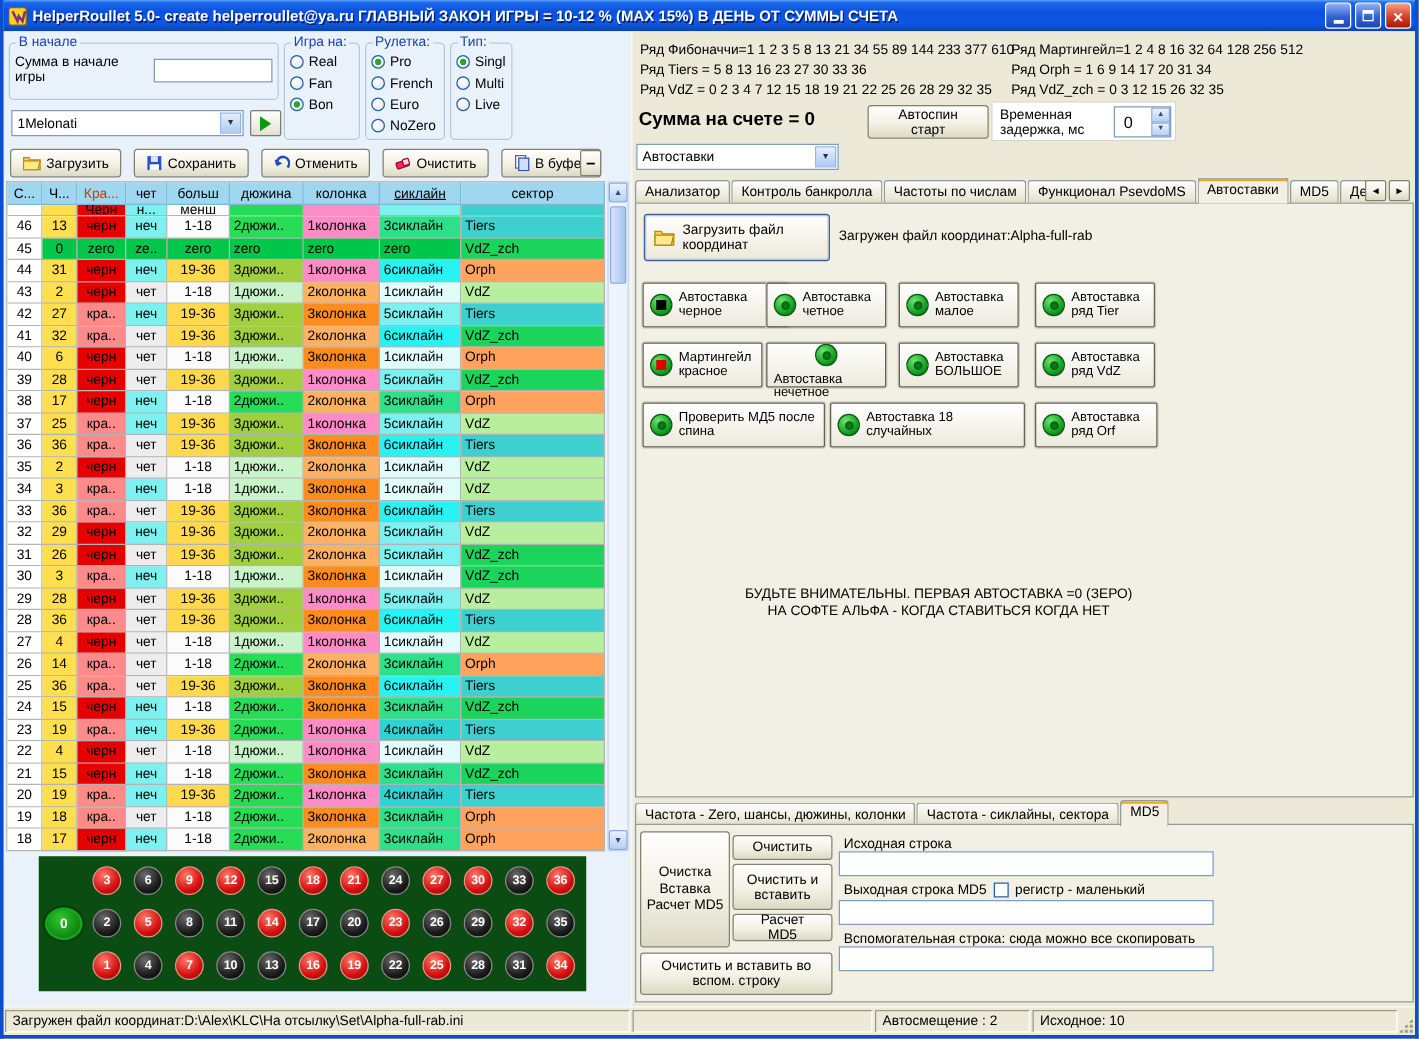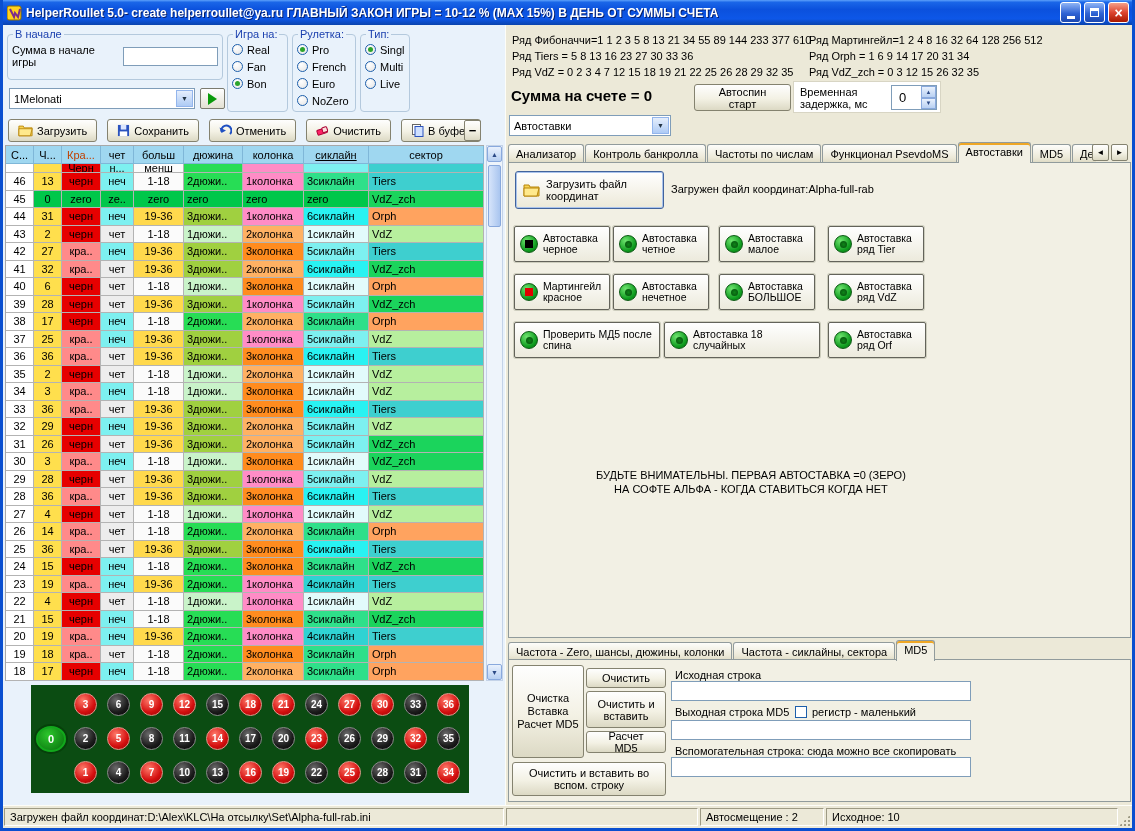--- a/index.html
+++ b/index.html
@@ -722,21 +722,21 @@
                 <path d="M1 5h15l-2 8H1z" fill="#ffe98c" stroke="#b8860b"></path>
               </svg>
             </span>
           <span>Загрузить файл координат</span>
         </button>
         <div class="loaded-label">Загружен файл координат:Alpha-full-rab</div>
         <div class="warning">
           <div>БУДЬТЕ ВНИМАТЕЛЬНЫ. ПЕРВАЯ АВТОСТАВКА =0 (ЗЕРО)</div>
           <div>НА СОФТЕ АЛЬФА - КОГДА СТАВИТЬСЯ КОГДА НЕТ</div>
         </div>
-      <button class="bet-btn" style="left: 5px; top: 63px; width: 96px;">
+      <button class="bet-btn" style="left: 5px; top: 63px; width: 117px;">
             <span class="bet-ic black">
               <span class="sq black"></span>
             </span>
             <span class="bet-lbl">Автоставка черное</span>
           </button>
           <button class="bet-btn" style="left: 104px; top: 63px; width: 96px;">
             <span class="bet-ic green"></span>
             <span class="bet-lbl">Автоставка четное</span>
           </button>
           <button class="bet-btn" style="left: 210px; top: 63px; width: 96px;">
@@ -746,21 +746,21 @@
           <button class="bet-btn" style="left: 319px; top: 63px; width: 96px;">
             <span class="bet-ic green"></span>
             <span class="bet-lbl">Автоставка ряд Tier</span>
           </button>
           <button class="bet-btn" style="left: 5px; top: 111px; width: 96px;">
             <span class="bet-ic red">
               <span class="sq red"></span>
             </span>
             <span class="bet-lbl">Мартингейл красное</span>
           </button>
-          <button class="bet-btn" style="left: 104px; top: 111px; width: 96px;">
+          <button class="bet-btn" style="left: 104px; top: 111px; width: 96px; flex-direction: column;">
             <span class="bet-ic green"></span>
             <span class="bet-lbl">Автоставка нечетное</span>
           </button>
           <button class="bet-btn" style="left: 210px; top: 111px; width: 96px;">
             <span class="bet-ic green"></span>
             <span class="bet-lbl">Автоставка БОЛЬШОЕ</span>
           </button>
           <button class="bet-btn" style="left: 319px; top: 111px; width: 96px;">
             <span class="bet-ic green"></span>
             <span class="bet-lbl">Автоставка ряд VdZ</span>

